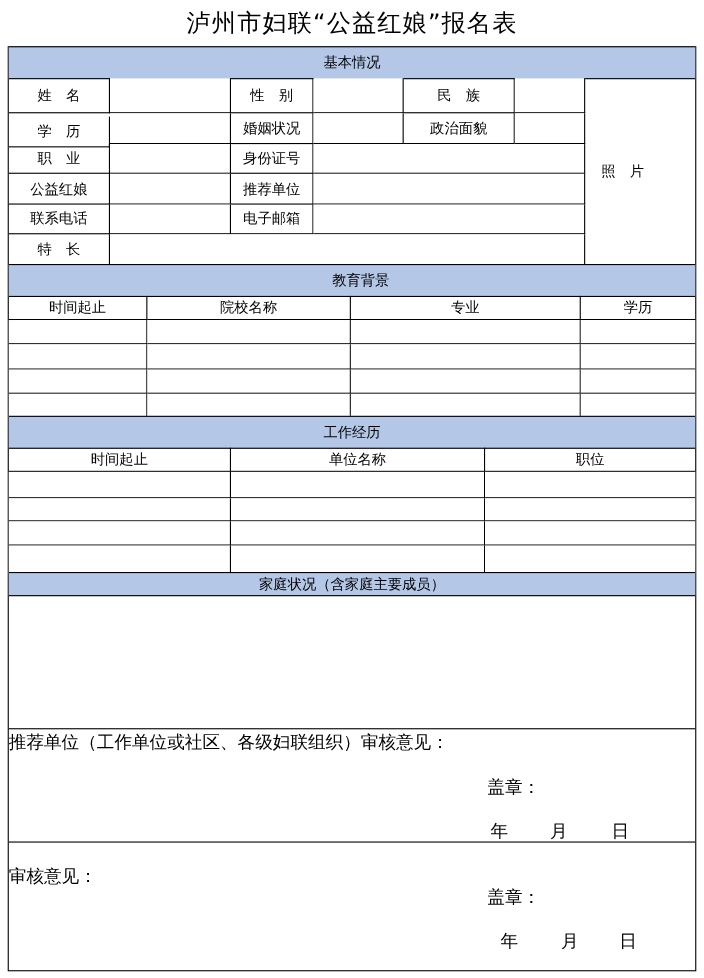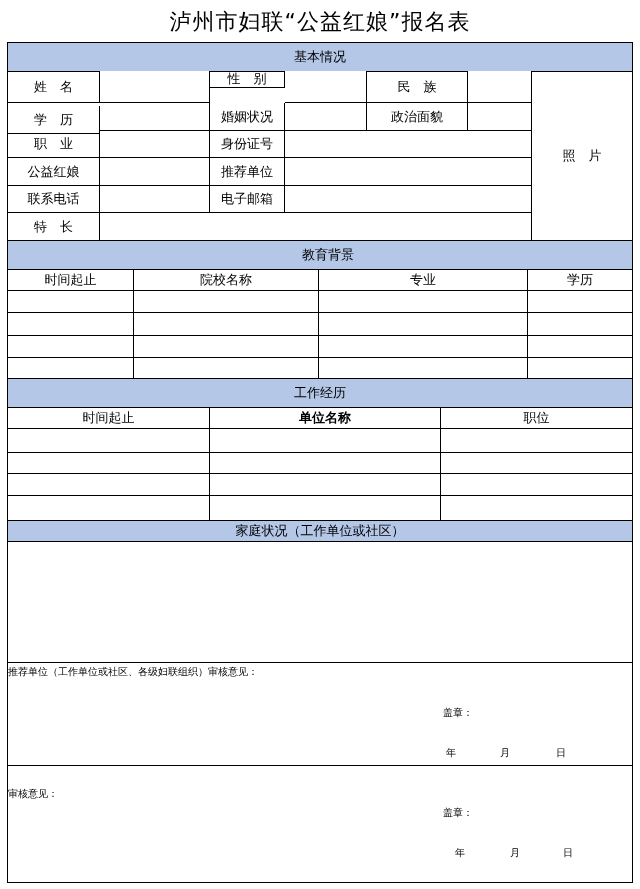--- a/index.html
+++ b/index.html
@@ -12,34 +12,34 @@
            border:1px solid #000; box-sizing:border-box; }
   .hdr { position:absolute; left:8px; width:624px; background:#b4c7e7;
          border-top:1px solid #000; border-bottom:1px solid #000;
          box-sizing:border-box; text-align:center; font-size:13px;
          display:flex; align-items:center; justify-content:center;font-family:Liberation Serif, serif; }
   .cell { position:absolute; box-sizing:border-box; border-right:1px solid #000;
           border-bottom:1px solid #000; font-size:13px; display:flex;
           align-items:center; justify-content:center; white-space:nowrap; }
   .cell.noright { border-right:none; }
   .cell.input { background:#fff; }
-  .txt { position:absolute; font-size:10px; white-space:nowrap; }
+  .txt { position:absolute; font-size:16px; white-space:nowrap; }
 </style>
 </head>
 <body>
 
 <div class="title">泸州市妇联“公益红娘”报名表</div>
 
 <div class="frame"></div>
 
 <div class="hdr" style="top:42px;height:30px;">基本情况</div>
 
 <div class="cell" style="left:8px;top:71px;width:92px;height:32px;">姓　名</div>
 <div class="cell input" style="left:100px;top:71px;width:110px;height:32px;"></div>
-<div class="cell" style="left:210px;top:71px;width:75px;height:17px;">性　别</div>
+<div class="cell" style="left:210px;top:71px;width:75px;height:32px;">性　别</div>
 <div class="cell input" style="left:285px;top:71px;width:82px;height:32px;"></div>
 <div class="cell" style="left:367px;top:71px;width:101px;height:32px;">民　族</div>
 <div class="cell input" style="left:468px;top:71px;width:64px;height:32px;"></div>
 
 <div class="cell" style="left:8px;top:106px;width:92px;height:28px;">学　历</div>
 <div class="cell input" style="left:100px;top:103px;width:110px;height:28px;"></div>
 <div class="cell" style="left:210px;top:103px;width:75px;height:28px;">婚姻状况</div>
 <div class="cell input" style="left:285px;top:103px;width:82px;height:28px;"></div>
 <div class="cell" style="left:367px;top:103px;width:101px;height:28px;">政治面貌</div>
 <div class="cell input" style="left:468px;top:103px;width:64px;height:28px;"></div>
@@ -55,21 +55,21 @@
 <div class="cell input" style="left:285px;top:158px;width:247px;height:28px;"></div>
 
 <div class="cell" style="left:8px;top:186px;width:92px;height:27px;">联系电话</div>
 <div class="cell input" style="left:100px;top:186px;width:110px;height:27px;"></div>
 <div class="cell" style="left:210px;top:186px;width:75px;height:27px;">电子邮箱</div>
 <div class="cell input" style="left:285px;top:186px;width:247px;height:27px;"></div>
 
 <div class="cell" style="left:8px;top:213px;width:92px;height:28px;border-bottom:none;">特　长</div>
 <div class="cell input" style="left:100px;top:213px;width:432px;height:28px;border-bottom:none;"></div>
 
-<div class="cell noright" style="left:532px;top:71px;width:100px;height:170px;border-bottom:none;">照　片</div>
+<div class="cell noright" style="left:516px;top:71px;width:100px;height:170px;border-bottom:none;">照　片</div>
 
 <div class="hdr" style="top:240px;height:30px;padding-left:16px;">教育背景</div>
 
 <div class="cell" style="left:8px;top:269px;width:126px;height:22px;">时间起止</div>
 <div class="cell" style="left:134px;top:269px;width:185px;height:22px;">院校名称</div>
 <div class="cell" style="left:319px;top:269px;width:209px;height:22px;">专业</div>
 <div class="cell noright" style="left:528px;top:269px;width:104px;height:22px;">学历</div>
 
 <div class="cell input" style="left:8px;top:291px;width:126px;height:22px;"></div>
 <div class="cell input" style="left:134px;top:291px;width:185px;height:22px;"></div>
@@ -87,40 +87,40 @@
 <div class="cell input noright" style="left:528px;top:336px;width:104px;height:22px;"></div>
 
 <div class="cell input" style="left:8px;top:358px;width:126px;height:21px;border-bottom:none;"></div>
 <div class="cell input" style="left:134px;top:358px;width:185px;height:21px;border-bottom:none;"></div>
 <div class="cell input" style="left:319px;top:358px;width:209px;height:21px;border-bottom:none;"></div>
 <div class="cell input noright" style="left:528px;top:358px;width:104px;height:21px;border-bottom:none;"></div>
 
 <div class="hdr" style="top:378px;height:30px;">工作经历</div>
 
 <div class="cell" style="left:8px;top:407px;width:202px;height:22px;">时间起止</div>
-<div class="cell" style="left:210px;top:407px;width:231px;height:22px;font-weight:bold;">单位名称</div>
+<div class="cell" style="left:210px;top:407px;width:231px;height:22px;">单位名称</div>
 <div class="cell noright" style="left:441px;top:407px;width:191px;height:22px;">职位</div>
 
 <div class="cell input" style="left:8px;top:429px;width:202px;height:24px;"></div>
 <div class="cell input" style="left:210px;top:429px;width:231px;height:24px;"></div>
 <div class="cell input noright" style="left:441px;top:429px;width:191px;height:24px;"></div>
 
 <div class="cell input" style="left:8px;top:453px;width:202px;height:21px;"></div>
 <div class="cell input" style="left:210px;top:453px;width:231px;height:21px;"></div>
 <div class="cell input noright" style="left:441px;top:453px;width:191px;height:21px;"></div>
 
 <div class="cell input" style="left:8px;top:474px;width:202px;height:22px;"></div>
 <div class="cell input" style="left:210px;top:474px;width:231px;height:22px;"></div>
 <div class="cell input noright" style="left:441px;top:474px;width:191px;height:22px;"></div>
 
 <div class="cell input" style="left:8px;top:496px;width:202px;height:25px;border-bottom:none;"></div>
 <div class="cell input" style="left:210px;top:496px;width:231px;height:25px;border-bottom:none;"></div>
 <div class="cell input noright" style="left:441px;top:496px;width:191px;height:25px;border-bottom:none;"></div>
 
-<div class="hdr" style="top:520px;height:22px;">家庭状况（工作单位或社区）</div>
+<div class="hdr" style="top:520px;height:22px;">家庭状况（含家庭主要成员）</div>
 <div class="abs" style="left:8px;top:541px;width:624px;height:122px;border-bottom:1px solid #000;"></div>
 
 <div class="abs" style="left:8px;top:662px;width:624px;height:104px;border-bottom:1px solid #000;"></div>
 <div class="txt" style="left:8px;top:665px;">推荐单位（工作单位或社区、各级妇联组织）审核意见：</div>
 <div class="txt" style="left:443px;top:706px;">盖章：</div>
 <div class="txt" style="left:446px;top:746px;">年</div>
 <div class="txt" style="left:500px;top:746px;">月</div>
 <div class="txt" style="left:556px;top:746px;">日</div>
 
 <div class="abs" style="left:8px;top:766px;width:624px;height:116px;"></div>

